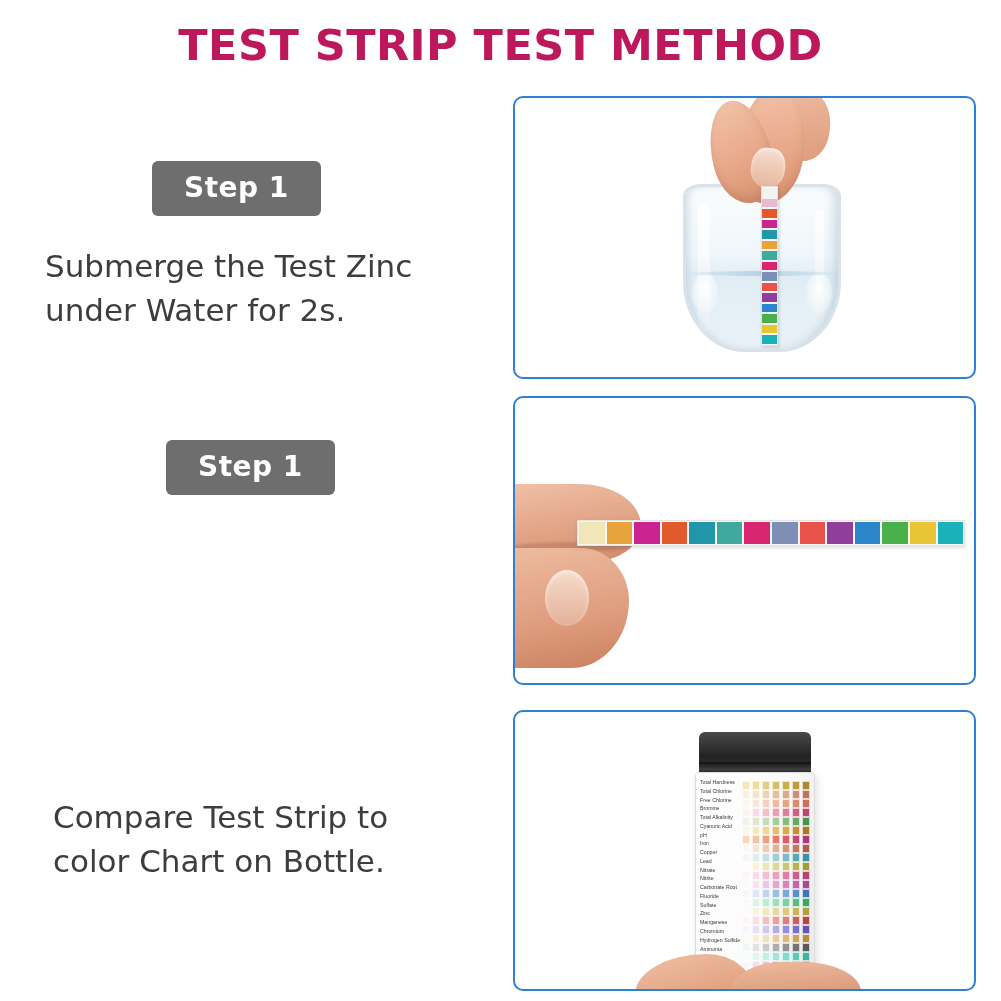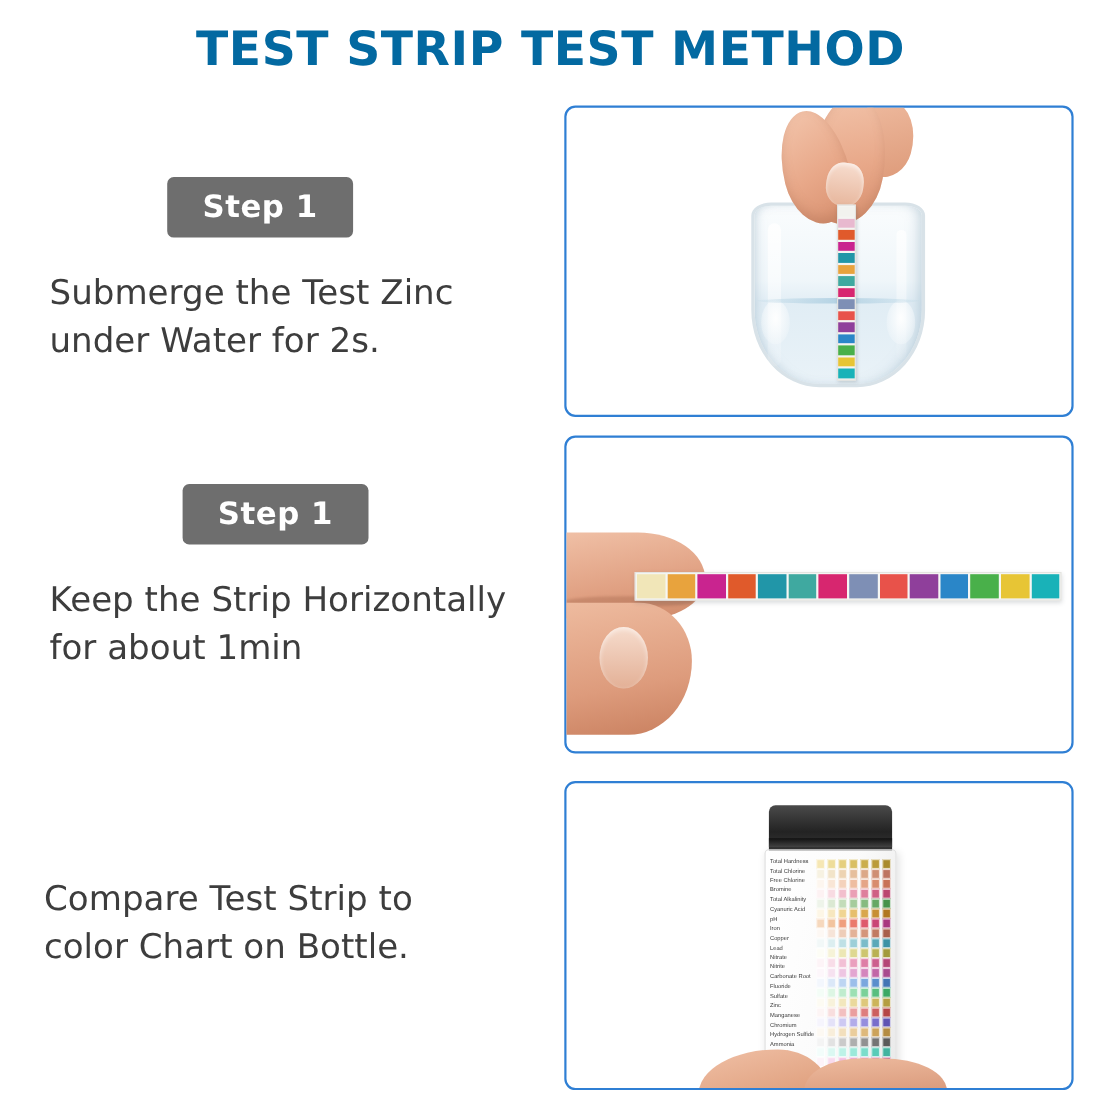--- a/index.html
+++ b/index.html
@@ -17,21 +17,21 @@
   }
 
   
   .page-title {
     position: absolute;
     top: 20px; left: 0; width: 1001px;
     text-align: center;
     font-size: 43px;
     font-weight: bold;
     letter-spacing: 0.5px;
-    color: #0369a1;
+    color: #be185d;
     font-family: "DejaVu Sans", sans-serif;
   }
 
   
   .steps { position: absolute; left: 0; top: 0; width: 500px; height: 1001px; }
   .step-block { position: absolute; left: 0; width: 500px; }
   .step-badge {
     display: inline-block;
     background: #6e6e6e;
     color: #ffffff;
@@ -55,21 +55,21 @@
   #step-1 { top: 161px; }
   #step-1 .badge-wrap { padding-left: 152px; }
   #step-1 .step-text  { padding-left: 45px; }
 
   #step-2 { top: 440px; }
   #step-2 .badge-wrap { padding-left: 166px; }
   #step-2 .step-text  { padding-left: 45px; }
 
   #step-3 { top: 748px; }
   #step-3 .badge-wrap { padding-left: 143px; }
-  #step-3 .step-text  { padding-left: 40px; margin-top: 47px; }
+  #step-3 .step-text  { padding-left: 53px; margin-top: 47px; }
 
   
   .panel {
     position: absolute;
     border: 2px solid #2f7fd4;
     border-radius: 10px;
     background: #ffffff;
     overflow: hidden;
   }
   #panel-1 { left: 513px; top: 96px;  width: 463px; height: 283px; }
@@ -255,22 +255,20 @@
         <span class="step-badge">Step 1</span>
       </div>
       <div class="step-text">Submerge the Test Zinc
 under Water for 2s.</div>
     </div>
 
     <div class="step-block" id="step-2">
       <div class="badge-wrap">
         <span class="step-badge">Step 1</span>
       </div>
-      <div class="step-text">Keep the Strip Horizontally
-for about  1min</div>
     </div>
 
     <div class="step-block" id="step-3">
       <div class="step-text">Compare Test Strip to
 color Chart on Bottle.</div>
     </div>
   </div>
 
   <div class="panel" id="panel-1">
     <div class="glass">

